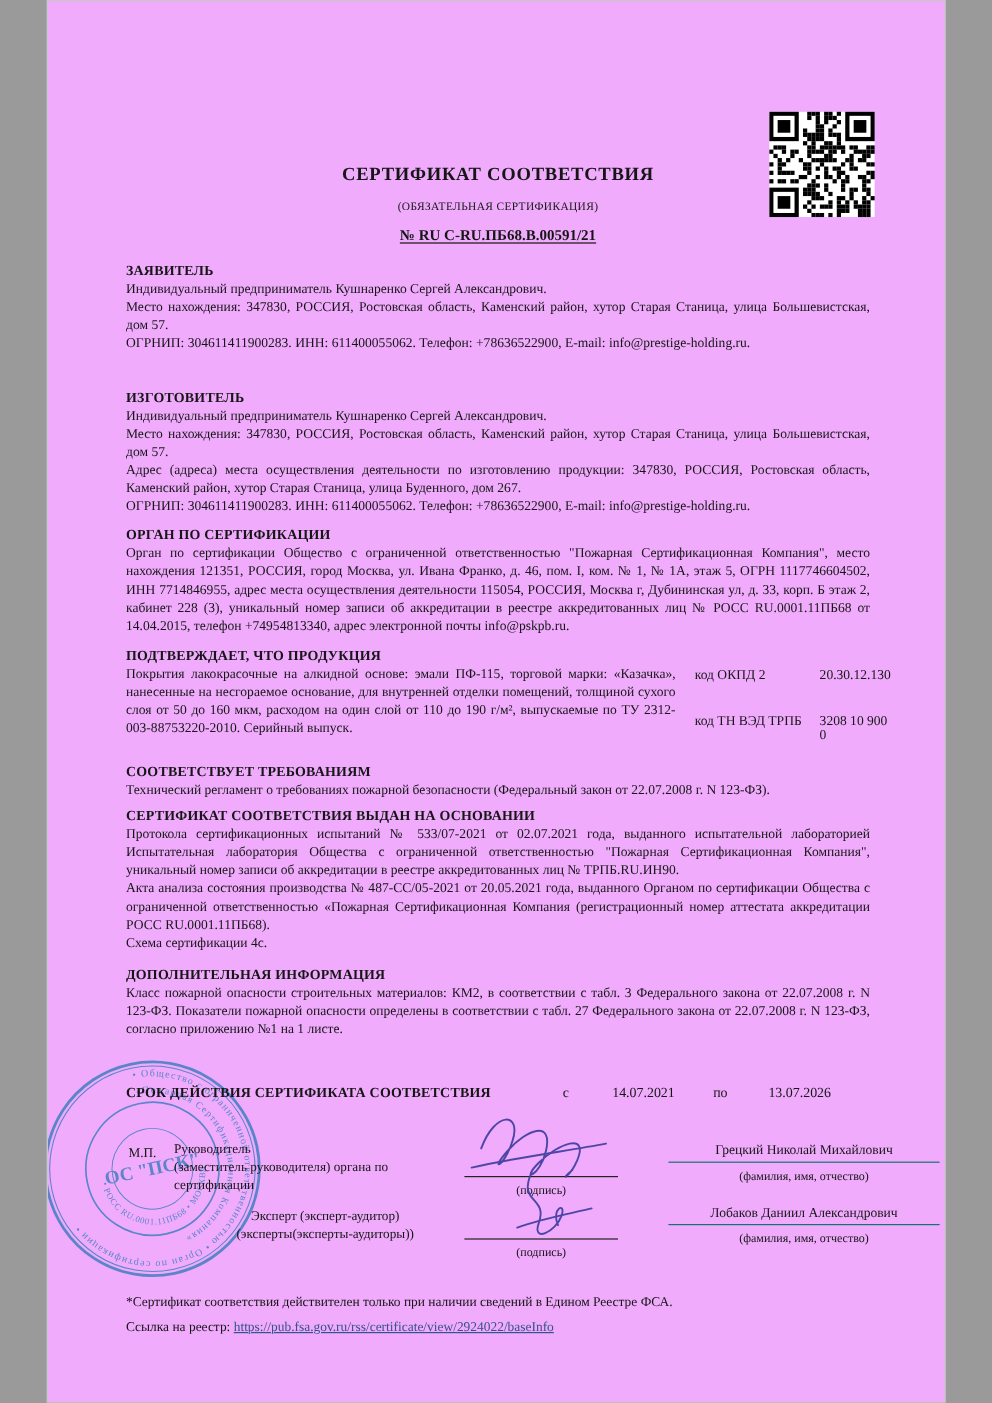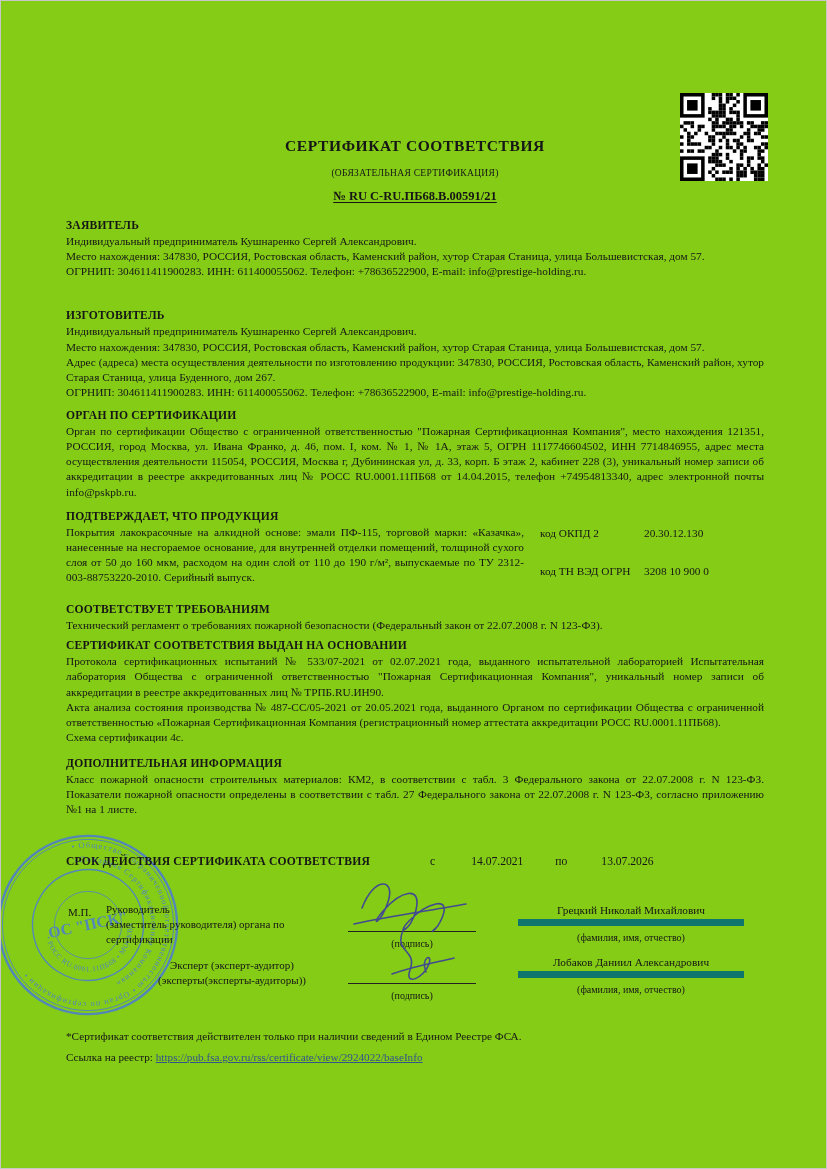--- a/index.html
+++ b/index.html
@@ -1,19 +1,19 @@
 <!DOCTYPE html>
 <html><head>
 <meta charset="utf-8">
 <style>
   * { margin:0; padding:0; box-sizing:border-box; }
   html,body { background:#9a9a9a; }
   .page {
-    position:relative; width:827px; height:1169px; margin:0 auto;
-    background:#84cc16; border:1px solid #c7c7c7;
+    position:relative; width:749px; height:1169px; margin:0 auto;
+    background:#f0abfc; border:1px solid #c7c7c7;
     font-family:"Liberation Serif", serif; color:#161616; overflow:hidden;
   }
   .content { padding:136px 62px 0 65px; }
   .qr { position:absolute; top:92px; right:58px; width:88px; height:88px; }
 
   .doc-header { text-align:center; }
   .doc-header h1 { font-size:15.5px; font-weight:bold; letter-spacing:.6px; }
   .subtitle { font-size:9.5px; margin-top:13px; letter-spacing:.3px; }
   .cert-number { font-size:12.5px; font-weight:bold; margin-top:11px; text-decoration:underline; text-underline-offset:2px; }
 
@@ -49,21 +49,21 @@
   .sig-block { position:relative; height:132px; margin-top:14px; font-size:11px; z-index:2; }
   .mp { position:absolute; left:2px; top:24px; }
   .head-role { position:absolute; left:40px; top:20px; width:238px; line-height:1.35; }
   .expert-role { position:absolute; left:52px; top:76px; width:228px; text-align:center; line-height:1.35; }
   .sig-cell { position:absolute; width:128px; text-align:center; }
   .sig-cell .line { height:20px; border-bottom:1px solid #222; }
   .sig-cell-1 { left:282px; top:30px; }
   .sig-cell-2 { left:282px; top:82px; }
   .cap { font-size:10px; margin-top:6px; }
   .name-cell { position:absolute; width:226px; text-align:center; }
-  .name-cell .name { font-size:11.3px; padding-bottom:3px; border-bottom:7px solid #0f766e; }
+  .name-cell .name { font-size:11.3px; padding-bottom:3px; border-bottom:1px solid #0f766e; }
   .name-cell-1 { left:452px; top:22px; }
   .name-cell-2 { left:452px; top:74px; }
 
   .scribble { position:absolute; left:268px; top:-16px; width:170px; height:134px; z-index:3; pointer-events:none; }
 
   .stamp { position:absolute; left:-72px; top:-24px; width:188px; height:188px; z-index:1;
            transform:rotate(-12deg); opacity:.92; }
 
   .footer { margin-top:16px; font-size:11.2px; position:relative; z-index:2; }
   .registry { margin-top:9px; }
@@ -324,21 +324,21 @@
     <section class="sec sec-product">
       <h2>ПОДТВЕРЖДАЕТ, ЧТО ПРОДУКЦИЯ</h2>
       <div class="product-row">
         <p class="body product-desc">Покрытия лакокрасочные на алкидной основе: эмали ПФ-115, торговой марки: «Казачка», нанесенные на несгораемое основание, для внутренней отделки помещений, толщиной сухого слоя от 50 до 160 мкм, расходом на один слой от 110 до 190 г/м², выпускаемые по ТУ 2312-003-88753220-2010. Серийный выпуск.</p>
         <div class="codes">
           <div class="code-row">
             <span class="code-label">код ОКПД 2</span>
             <span class="code-value">20.30.12.130</span>
           </div>
           <div class="code-row code-row2">
-            <span class="code-label">код ТН ВЭД ОГРН</span>
+            <span class="code-label">код ТН ВЭД ТРПБ</span>
             <span class="code-value">3208 10 900 0</span>
           </div>
         </div>
       </div>
     </section>
 
     <section class="sec sec-requirements">
       <h2>СООТВЕТСТВУЕТ ТРЕБОВАНИЯМ</h2>
       <p class="body">Технический регламент о требованиях пожарной безопасности (Федеральный закон от 22.07.2008 г. N 123-ФЗ).</p>
     </section>

